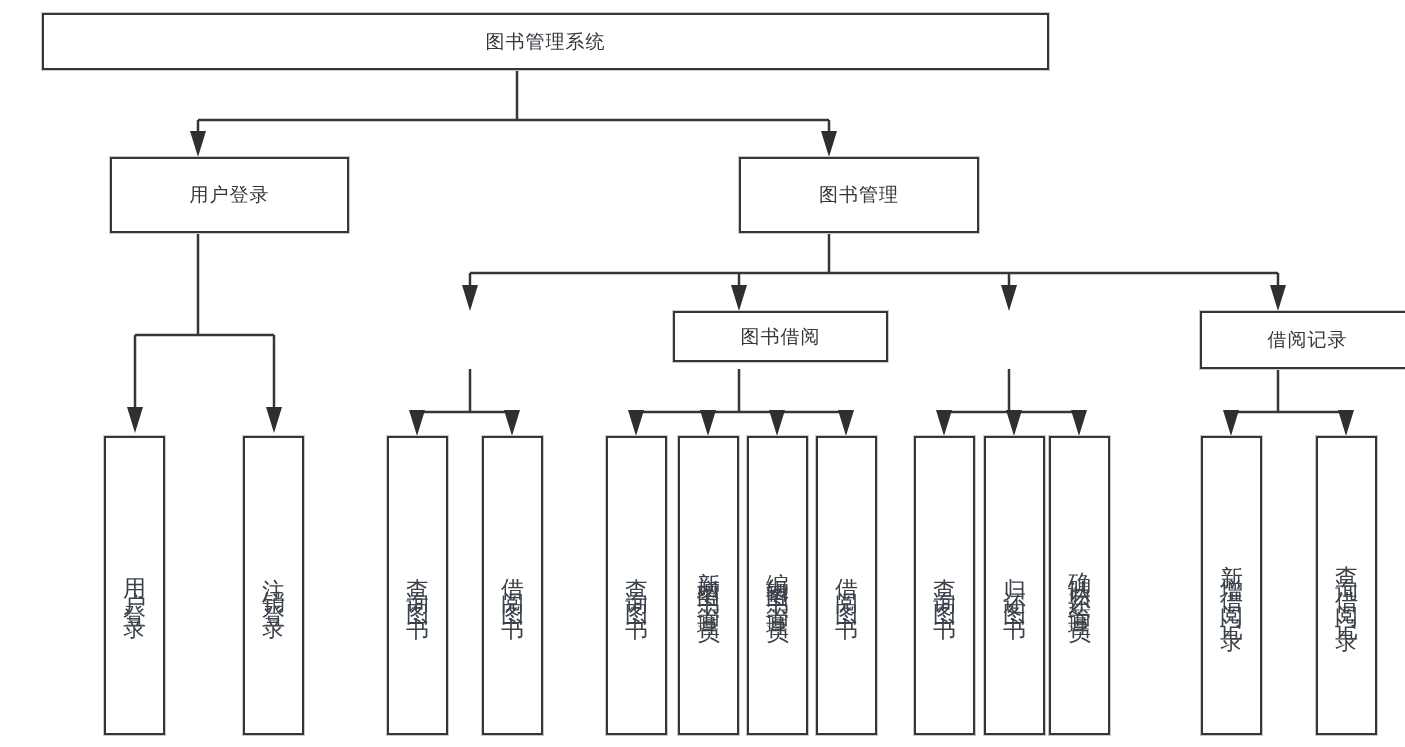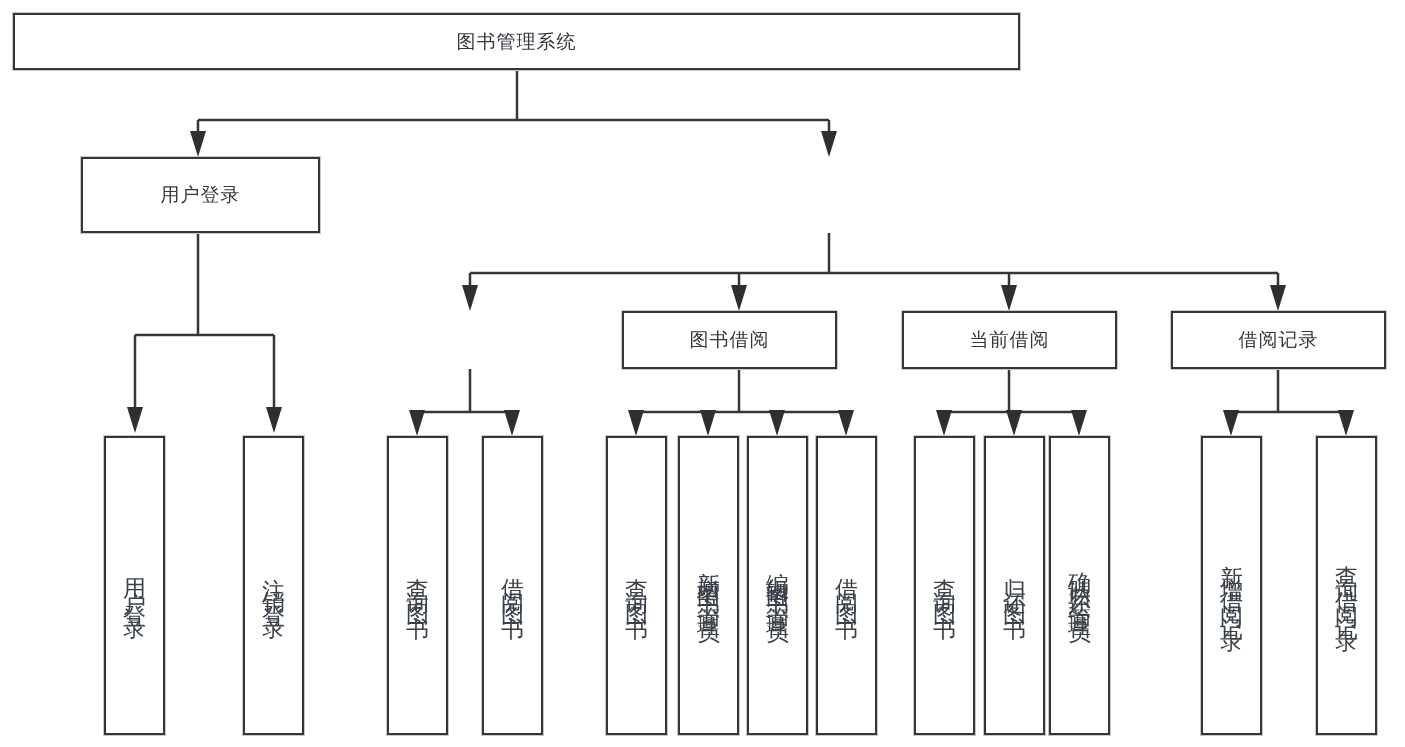--- a/index.html
+++ b/index.html
@@ -15,20 +15,21 @@
     position:absolute;
     box-sizing:border-box;
     border:2px solid #363636;
     box-shadow:0 0 0 1px #c9c9c9;
     background:#ffffff;
     display:flex;align-items:center;justify-content:center;
     color:#33373d;
     font-size:19px;
     letter-spacing:1px;
     z-index:2;
+    margin-left:29px;
   }
   .vnode{
     position:absolute;
     box-sizing:border-box;
     border:2px solid #363636;
     box-shadow:0 0 0 1px #c9c9c9;
     background:#ffffff;
     display:flex;align-items:center;justify-content:center;
     color:#3a4149;
     font-size:23px;
@@ -79,26 +80,26 @@
              M1223,410 L1239,410 L1231,436 Z  M1338,410 L1354,410 L1346,436 Z"></path>
   </svg>
 
   <div class="hnode" style="left:13px;top:13px;width:1007px;height:57px">
     <span>图书管理系统</span>
   </div>
 
   <div class="hnode" style="left:81px;top:157px;width:239px;height:76px">
     <span>用户登录</span>
   </div>
+  <div class="hnode" style="left:710px;top:157px;width:240px;height:76px">
+    <span>图书管理</span>
+  </div>
 
-  <div class="hnode" style="left:622px;top:311px;width:215px;height:58px">
+  <div class="hnode" style="left:644px;top:311px;width:215px;height:51px">
     <span>图书借阅</span>
-  </div>
-  <div class="hnode" style="left:902px;top:311px;width:215px;height:58px">
-    <span>当前借阅</span>
   </div>
   <div class="hnode" style="left:1171px;top:311px;width:215px;height:58px">
     <span>借阅记录</span>
   </div>
 
   <div class="vnode" style="left:104px;top:436px;width:61px;height:299px">
     <span>用户登录</span>
   </div>
   <div class="vnode" style="left:243px;top:436px;width:61px;height:299px">
     <span>注销登录</span>

